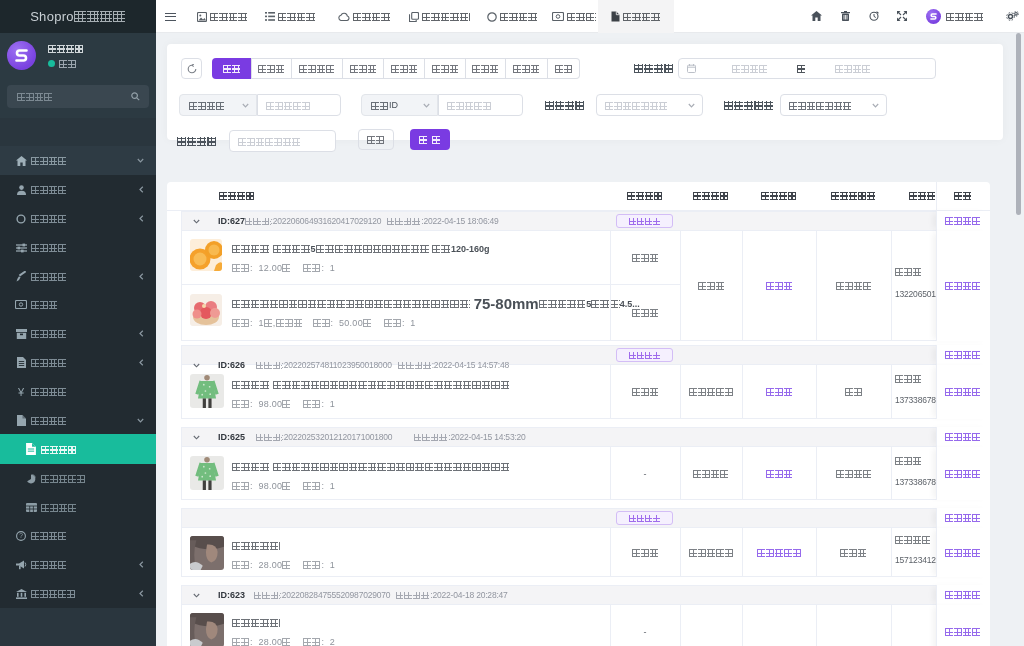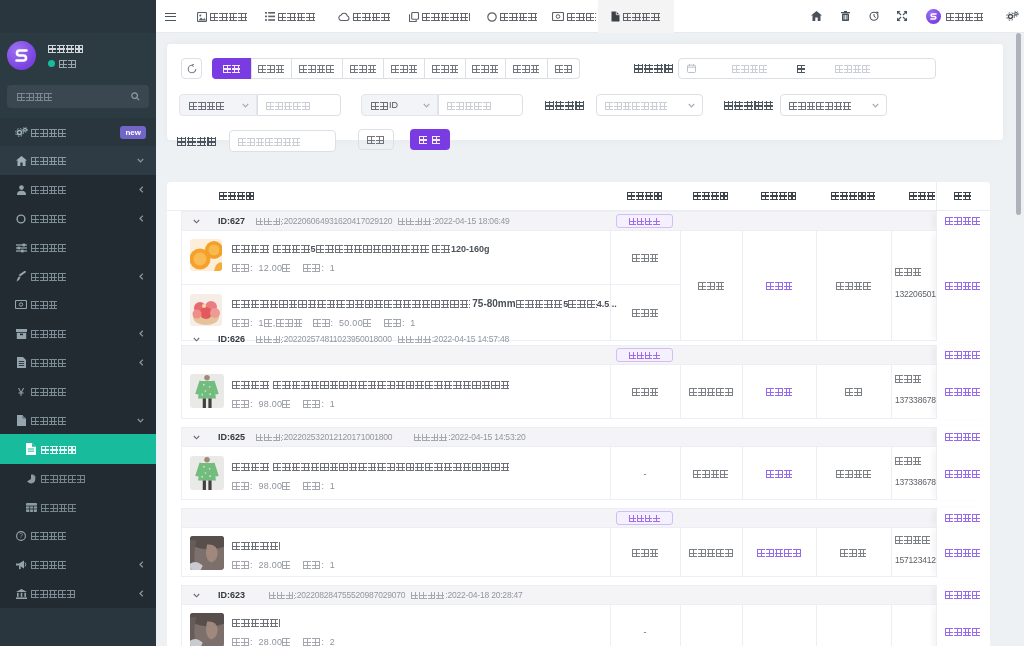--- a/index.html
+++ b/index.html
@@ -7,20 +7,24 @@
 .cn{display:inline-block;vertical-align:middle;opacity:.8;background-image:repeating-linear-gradient(0deg,currentColor 0 1px,transparent 1px 3.4px),repeating-linear-gradient(90deg,currentColor 0 1px,transparent 1px 3.9px)}
 .cnb{opacity:.9;background-image:repeating-linear-gradient(0deg,currentColor 0 1.1px,transparent 1.1px 3.4px),repeating-linear-gradient(90deg,currentColor 0 1.1px,transparent 1.1px 3.8px)}
 .fx{display:flex;align-items:center}
 .fc{display:flex;align-items:center;justify-content:center}
 svg{display:block}
 .num{font-size:8.5px;color:#9296a0;letter-spacing:-0.2px}
 </style></head><body>
 <div id="app">
 
 <div class="a" style="left:0;top:0;width:156px;height:646px;background:#2a363e">
+<div class="a fc" style="left:0;top:0;width:156px;height:33px;background:#1d272c">
+        <span style="font-size:13px;color:#c9d0d5;letter-spacing:.3px">Shopro</span>
+        <i class="cn" style="width:52px;height:11px;-webkit-mask:repeating-linear-gradient(90deg,#000 0 11.8px,transparent 11.8px 13px);color:#c9d0d5;"></i>
+      </div>
 <div class="a" style="left:0;top:33px;width:156px;height:85px;background:#2c3a42"></div>
 <div class="a" style="left:7px;top:41px;width:29px;height:29px;border-radius:50%;background:radial-gradient(circle at 35% 30%,#9d71f2,#7a42e0 70%)">
         <svg width="29" height="29" viewBox="0 0 29 29">
           <path d="M19.5 9.5 H12.5 Q10 9.5 10 12 Q10 14.5 12.5 14.5 H16.5 Q19 14.5 19 17 Q19 19.5 16.5 19.5 H9.5" fill="none" stroke="#fff" stroke-width="2.6" stroke-linecap="round"></path>
         </svg>
       </div>
 <div class="a fx" style="left:48px;top:44px;height:9px">
         <i class="cn cnb" style="width:36px;height:8px;-webkit-mask:repeating-linear-gradient(90deg,#000 0 7.8px,transparent 7.8px 9px);color:#e2e7ea;"></i>
       </div>
 <div class="a" style="left:48px;top:60px;width:7px;height:7px;border-radius:50%;background:#18bc9c"></div>
@@ -29,32 +33,20 @@
       </div>
 <div class="a fx" style="left:7px;top:85px;width:142px;height:23px;background:#3a4750;border-radius:4px">
         <span style="margin-left:10px"><i class="cn" style="width:36px;height:8px;-webkit-mask:repeating-linear-gradient(90deg,#000 0 7.8px,transparent 7.8px 9px);color:#8d9aa3;"></i></span>
         <svg class="a" style="right:9px;top:7px" width="9" height="9" viewBox="0 0 9 9">
           <circle cx="3.6" cy="3.6" r="2.8" fill="none" stroke="#93a0a8" stroke-width="1.2"></circle>
           <line x1="5.8" y1="5.8" x2="8.2" y2="8.2" stroke="#93a0a8" stroke-width="1.2"></line>
         </svg>
       </div>
 <div class="a" style="left:0;top:175px;width:156px;height:433px;background:#222b31"></div>
 <div class="a" style="left:0;top:146px;width:156px;height:29px;background:#2e3b44"></div>
-<div class="a fx" style="left:0;top:118px;width:156px;height:29px">
-<span style="margin-left:14px;width:14px;display:flex;justify-content:center">
-          <svg width="13" height="11" viewBox="0 0 13 11">
-            <circle cx="4.5" cy="5.5" r="2.1" fill="none" stroke="#9fb0b9" stroke-width="1.5"></circle>
-            <circle cx="4.5" cy="5.5" r="3.9" fill="none" stroke="#9fb0b9" stroke-width="1" stroke-dasharray="1.5 1.6"></circle>
-            <circle cx="10" cy="2.8" r="1.4" fill="none" stroke="#9fb0b9" stroke-width="1.2"></circle>
-            <circle cx="10" cy="2.8" r="2.6" fill="none" stroke="#9fb0b9" stroke-width=".8" stroke-dasharray="1.2 1.3"></circle>
-          </svg>
-        </span>
-<span style="margin-left:3px"><i class="cn" style="width:36px;height:8px;-webkit-mask:repeating-linear-gradient(90deg,#000 0 7.8px,transparent 7.8px 9px);color:#9fb0b9;"></i></span>
-<span class="fc" style="margin-left:auto;margin-right:10px;background:#7165c8;color:#fff;font-size:8px;font-weight:bold;border-radius:3px;padding:2px 5px">new</span>
-</div>
 <div class="a fx" style="left:0;top:146px;width:156px;height:29px">
 <span style="margin-left:14px;width:14px;display:flex;justify-content:center">
           <svg width="11" height="10" viewBox="0 0 11 10">
             <path d="M5.5 0 L11 4.5 H9.5 V10 H6.7 V6.5 H4.3 V10 H1.5 V4.5 H0 Z" fill="#9fb0b9"></path>
           </svg>
         </span>
 <span style="margin-left:3px"><i class="cn" style="width:36px;height:8px;-webkit-mask:repeating-linear-gradient(90deg,#000 0 7.8px,transparent 7.8px 9px);color:#9fb0b9;"></i></span>
 <span style="margin-left:auto;margin-right:12px">
           <svg width="7" height="5" viewBox="0 0 7 5">
             <polyline points="0.8,1 3.5,3.8 6.2,1" fill="none" stroke="#8a97a0" stroke-width="1.2"></polyline>
@@ -510,21 +502,21 @@
         <i class="cn cnb" style="width:18px;height:8px;-webkit-mask:repeating-linear-gradient(90deg,#000 0 7.8px,transparent 7.8px 9px);color:#2b3038;"></i>
       </div>
 <div class="a" style="left:0;top:28px;width:823px;height:1px;background:#ebeef5"></div>
 <div class="a" style="left:769px;top:0;width:1px;height:28px;background:#ebeef5"></div>
 <div class="a" style="left:14px;top:29px;width:755px;height:20px;background:#f4f4f6;border:1px solid #ebeef5;border-right:none"></div>
 <div class="a fx" style="left:26px;top:29px;height:20px">
         <svg width="7" height="5" viewBox="0 0 7 5">
           <polyline points="0.8,1 3.5,3.8 6.2,1" fill="none" stroke="#666b73" stroke-width="1.1"></polyline>
         </svg>
         <span style="margin-left:18px;font-size:9px;font-weight:bold;color:#33383f">ID:627</span>
-        <span class="fx" style="margin-left:11px">
+        <span class="fx" style="">
           <i class="cn" style="width:25.5px;height:7px;-webkit-mask:repeating-linear-gradient(90deg,#000 0 7.3px,transparent 7.3px 8.5px);color:#9296a0;"></i>
           <span class="num">:202206064931620417029120</span>
         </span>
         <span class="fx" style="margin-left:6px">
           <i class="cn" style="width:34.0px;height:7px;-webkit-mask:repeating-linear-gradient(90deg,#000 0 7.3px,transparent 7.3px 8.5px);color:#9296a0;"></i>
           <span class="num">:2022-04-15 18:06:49</span>
         </span>
       </div>
 <div class="a fc" style="left:449px;top:32px;width:57px;height:14px;background:#f5f0fe;border:1px solid #d3bdf6;border-radius:3px">
         <i class="cn" style="width:32px;height:7px;-webkit-mask:repeating-linear-gradient(90deg,#000 0 6.8px,transparent 6.8px 8px);color:#8a4ce8;"></i>
@@ -574,21 +566,21 @@
           <circle cx="21" cy="13" r="6" fill="#ea7d81"></circle>
           <circle cx="16" cy="19" r="6" fill="#e4595e"></circle>
           <circle cx="25" cy="19" r="5" fill="#ef9a94"></circle>
           <circle cx="7" cy="20" r="4.5" fill="#ef8f8a"></circle>
           <circle cx="14" cy="12" r="2" fill="#f7d9ab"></circle>
         </svg>
       </div>
 <div class="a fx" style="left:65px;top:117px;height:9px">
         <span class="fx" style="height:9px">
           <i class="cn" style="width:237.5px;height:8px;-webkit-mask:repeating-linear-gradient(90deg,#000 0 8.3px,transparent 8.3px 9.5px);color:#4a5057;"></i>
-          <span style="font-size:10px;color:#4a5057;font-weight:bold;white-space:pre"> 75-80mm</span>
+          <span style="font-size:15px;color:#4a5057;font-weight:bold;white-space:pre"> 75-80mm</span>
           <i class="cn" style="width:47.5px;height:8px;-webkit-mask:repeating-linear-gradient(90deg,#000 0 8.3px,transparent 8.3px 9.5px);color:#4a5057;"></i>
           <span style="font-size:9px;color:#4a5057;font-weight:bold;white-space:pre">5</span>
           <i class="cn" style="width:28.5px;height:8px;-webkit-mask:repeating-linear-gradient(90deg,#000 0 8.3px,transparent 8.3px 9.5px);color:#4a5057;"></i>
           <span style="font-size:9px;color:#4a5057;font-weight:bold;white-space:pre">4.5...</span>
         </span>
       </div>
 <div class="a fx" style="left:65px;top:137px;height:8px">
         <span class="fx" style="height:8px">
           <i class="cn" style="width:18px;height:8px;-webkit-mask:repeating-linear-gradient(90deg,#000 0 7.8px,transparent 7.8px 9px);color:#8e939b;"></i>
           <span style="font-size:9px;color:#8e939b;white-space:pre;letter-spacing:.3px">:  1</span>
@@ -629,21 +621,21 @@
 <div class="a" style="left:769px;top:49px;width:53px;height:110px;background:#fff;border-left:1px solid #ebeef5;box-shadow:-5px 0 6px -2px rgba(0,0,0,.05)"></div>
 <div class="a fc" style="left:769px;top:49px;width:53px;height:110px">
         <i class="cn" style="width:36px;height:8px;-webkit-mask:repeating-linear-gradient(90deg,#000 0 7.8px,transparent 7.8px 9px);color:#7d45e8;"></i>
       </div>
 <div class="a" style="left:443px;top:49px;width:1px;height:110px;background:#ebeef5"></div>
 <div class="a" style="left:513px;top:49px;width:1px;height:110px;background:#ebeef5"></div>
 <div class="a" style="left:575px;top:49px;width:1px;height:110px;background:#ebeef5"></div>
 <div class="a" style="left:649px;top:49px;width:1px;height:110px;background:#ebeef5"></div>
 <div class="a" style="left:724px;top:49px;width:1px;height:110px;background:#ebeef5"></div>
 <div class="a" style="left:14px;top:163px;width:755px;height:20px;background:#f4f4f6;border:1px solid #ebeef5;border-right:none"></div>
-<div class="a fx" style="left:26px;top:147px;height:20px">
+<div class="a fx" style="left:26px;top:173px;height:20px">
         <svg width="7" height="5" viewBox="0 0 7 5">
           <polyline points="0.8,1 3.5,3.8 6.2,1" fill="none" stroke="#666b73" stroke-width="1.1"></polyline>
         </svg>
         <span style="margin-left:18px;font-size:9px;font-weight:bold;color:#33383f">ID:626</span>
         <span class="fx" style="margin-left:11px">
           <i class="cn" style="width:25.5px;height:7px;-webkit-mask:repeating-linear-gradient(90deg,#000 0 7.3px,transparent 7.3px 8.5px);color:#9296a0;"></i>
           <span class="num">:202202574811023950018000</span>
         </span>
         <span class="fx" style="margin-left:6px">
           <i class="cn" style="width:34.0px;height:7px;-webkit-mask:repeating-linear-gradient(90deg,#000 0 7.3px,transparent 7.3px 8.5px);color:#9296a0;"></i>
@@ -857,21 +849,21 @@
 <div class="a" style="left:513px;top:346px;width:1px;height:49px;background:#ebeef5"></div>
 <div class="a" style="left:575px;top:346px;width:1px;height:49px;background:#ebeef5"></div>
 <div class="a" style="left:649px;top:346px;width:1px;height:49px;background:#ebeef5"></div>
 <div class="a" style="left:724px;top:346px;width:1px;height:49px;background:#ebeef5"></div>
 <div class="a" style="left:14px;top:403px;width:755px;height:20px;background:#f4f4f6;border:1px solid #ebeef5;border-right:none"></div>
 <div class="a fx" style="left:26px;top:403px;height:20px">
         <svg width="7" height="5" viewBox="0 0 7 5">
           <polyline points="0.8,1 3.5,3.8 6.2,1" fill="none" stroke="#666b73" stroke-width="1.1"></polyline>
         </svg>
         <span style="margin-left:18px;font-size:9px;font-weight:bold;color:#33383f">ID:623</span>
-        <span class="fx" style="margin-left:24px">
+        <span class="fx" style="margin-left:9px">
           <i class="cn" style="width:25.5px;height:7px;-webkit-mask:repeating-linear-gradient(90deg,#000 0 7.3px,transparent 7.3px 8.5px);color:#9296a0;"></i>
           <span class="num">:202208284755520987029070</span>
         </span>
         <span class="fx" style="margin-left:6px">
           <i class="cn" style="width:34.0px;height:7px;-webkit-mask:repeating-linear-gradient(90deg,#000 0 7.3px,transparent 7.3px 8.5px);color:#9296a0;"></i>
           <span class="num">:2022-04-18 20:28:47</span>
         </span>
       </div>
 <div class="a" style="left:769px;top:403px;width:53px;height:20px;background:#fff;border-left:1px solid #ebeef5;box-shadow:-5px 0 6px -2px rgba(0,0,0,.05)"></div>
 <div class="a fc" style="left:769px;top:403px;width:53px;height:20px">

